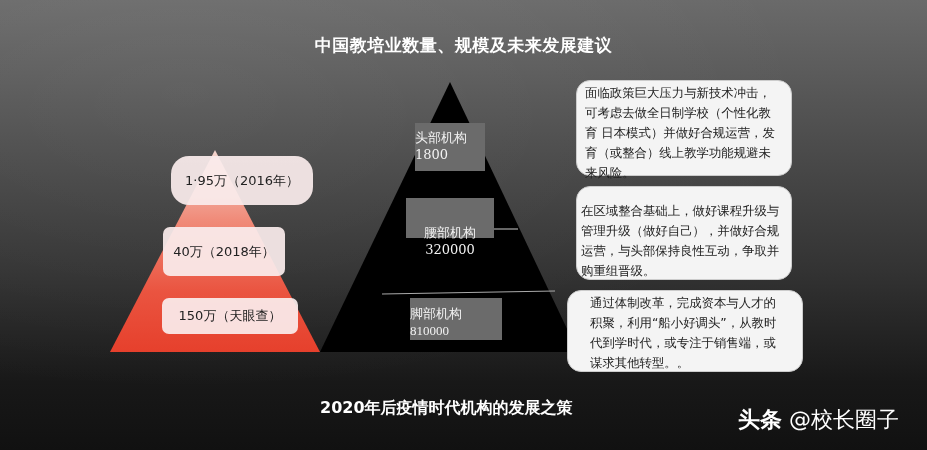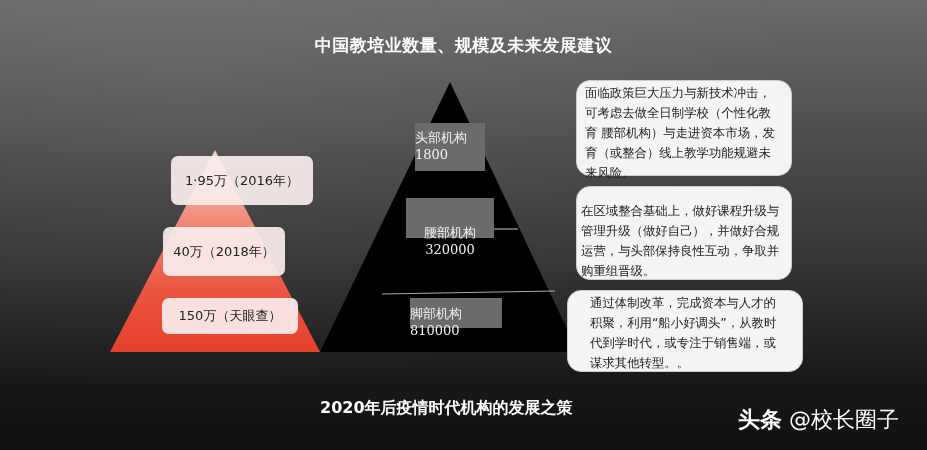--- a/index.html
+++ b/index.html
@@ -58,48 +58,48 @@
       <stop offset="70%" stop-color="#ea5440"></stop>
       <stop offset="100%" stop-color="#e6402c"></stop>
     </linearGradient>
   </defs>
   <polygon points="215,150 320,352 110,352" fill="url(#redgrad)"></polygon>
   <polygon points="450,82 578,352 320,352" fill="#000"></polygon>
   <line x1="494" y1="229" x2="518" y2="229" stroke="#888" stroke-width="1.5"></line>
   <line x1="382" y1="294" x2="555" y2="291" stroke="#aaa" stroke-width="1"></line>
 </svg>
 
-<div class="redbox" style="left:171px;top:156px;width:142px;height:49px;">
+<div class="redbox" style="left:171px;top:156px;width:142px;height:49px;border-radius:18px;">
   <span>1·95万（2016年）</span>
 </div>
 <div class="redbox" style="left:163px;top:227px;width:122px;height:49px;">
   <span>40万（2018年）</span>
 </div>
 <div class="redbox" style="left:162px;top:298px;width:136px;height:36px;">
   <span>150万（天眼查）</span>
 </div>
 
 <div class="graybox" style="left:415px;top:123px;width:70px;height:48px;padding-top:6px;box-sizing:border-box;">
   <div>头部机构</div>
   <div>1800</div>
 </div>
 
 <div class="graybox" style="left:406px;top:198px;width:88px;height:40px;"></div>
 <div style="position:absolute;left:406px;top:224px;width:88px;text-align:center;color:#f2f2f2;font-family:'DejaVu Serif','Liberation Serif',serif;font-size:13px;line-height:17px;">
   <div>腰部机构</div>
   <div>320000</div>
 </div>
 
-<div class="graybox" style="left:410px;top:298px;width:92px;height:30px;padding-top:7px;box-sizing:border-box;">
+<div class="graybox" style="left:410px;top:298px;width:92px;height:42px;padding-top:7px;box-sizing:border-box;font-family:Liberation Serif, serif;">
   <div>脚部机构</div>
   <div>810000</div>
 </div>
 
 <div class="note" style="left:576px;top:80px;width:216px;height:96px;padding:2px 8px 0 8px;">
-  <span>面临政策巨大压力与新技术冲击，可考虑去做全日制学校（个性化教育 腰部机构）与走进资本市场，发育（或整合）线上教学功能规避未来风险。</span>
+  <span>面临政策巨大压力与新技术冲击，可考虑去做全日制学校（个性化教育 日本模式）并做好合规运营，发育（或整合）线上教学功能规避未来风险。</span>
 </div>
 <div class="note" style="left:576px;top:186px;width:216px;height:94px;padding:14px 6px 0 4px;">
   <span>在区域整合基础上，做好课程升级与管理升级（做好自己），并做好合规运营，与头部保持良性互动，争取并购重组晋级。</span>
 </div>
 <div class="note" style="left:567px;top:290px;width:236px;height:82px;padding:2px 14px 0 22px;text-align:left;">
   <span>通过体制改革，完成资本与人才的积聚，利用“船小好调头”，从教时代到学时代，或专注于销售端，或谋求其他转型。。</span>
 </div>
 
 <div class="subtitle">2020年后疫情时代机构的发展之策</div>
 

